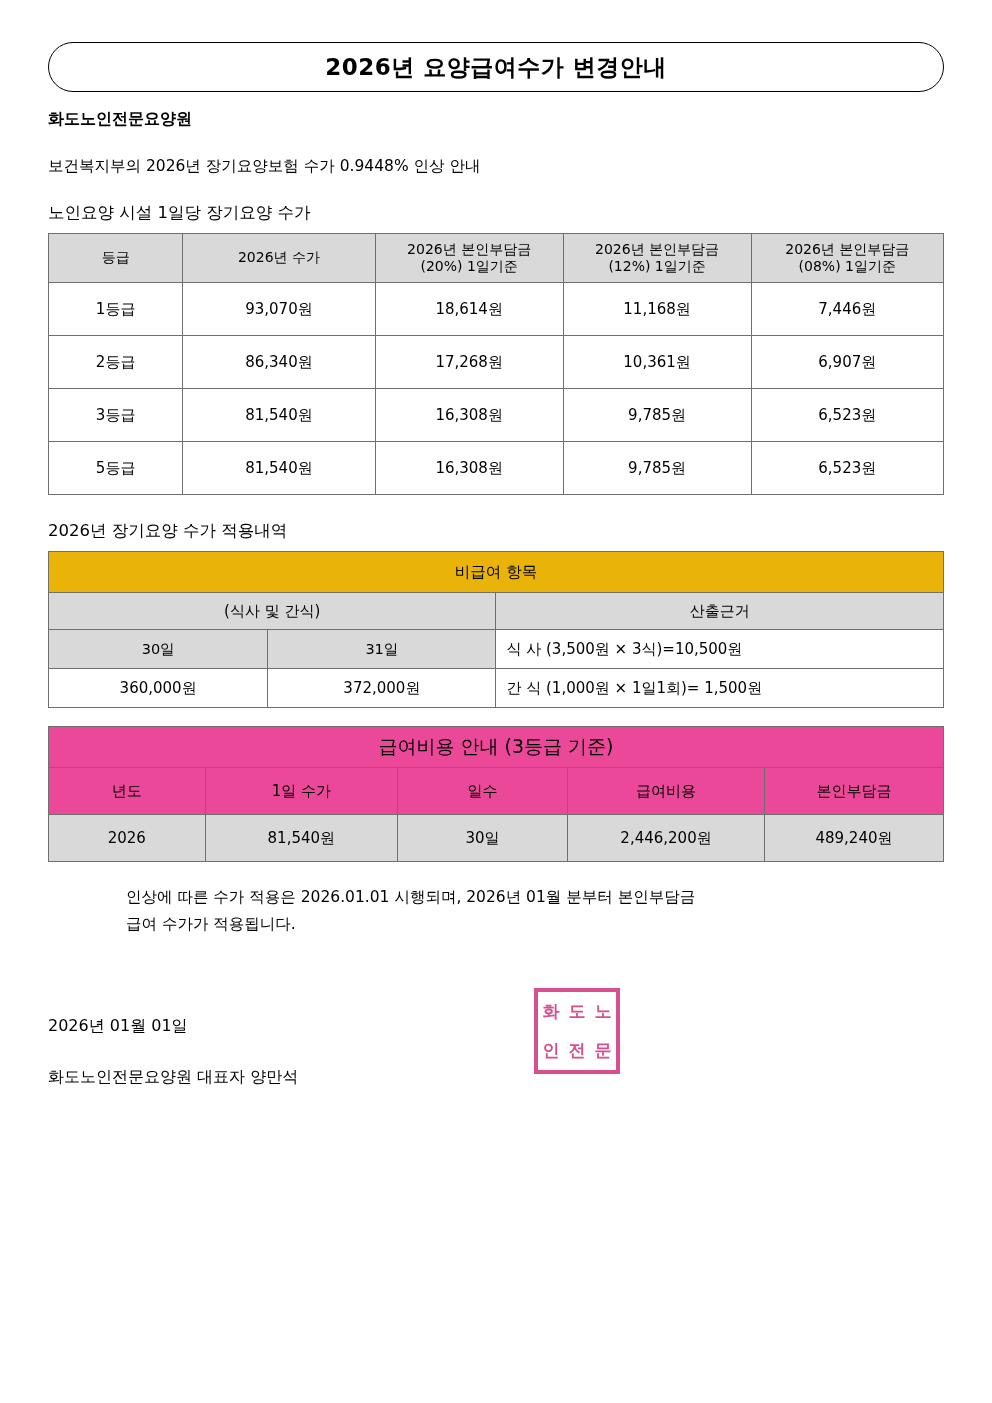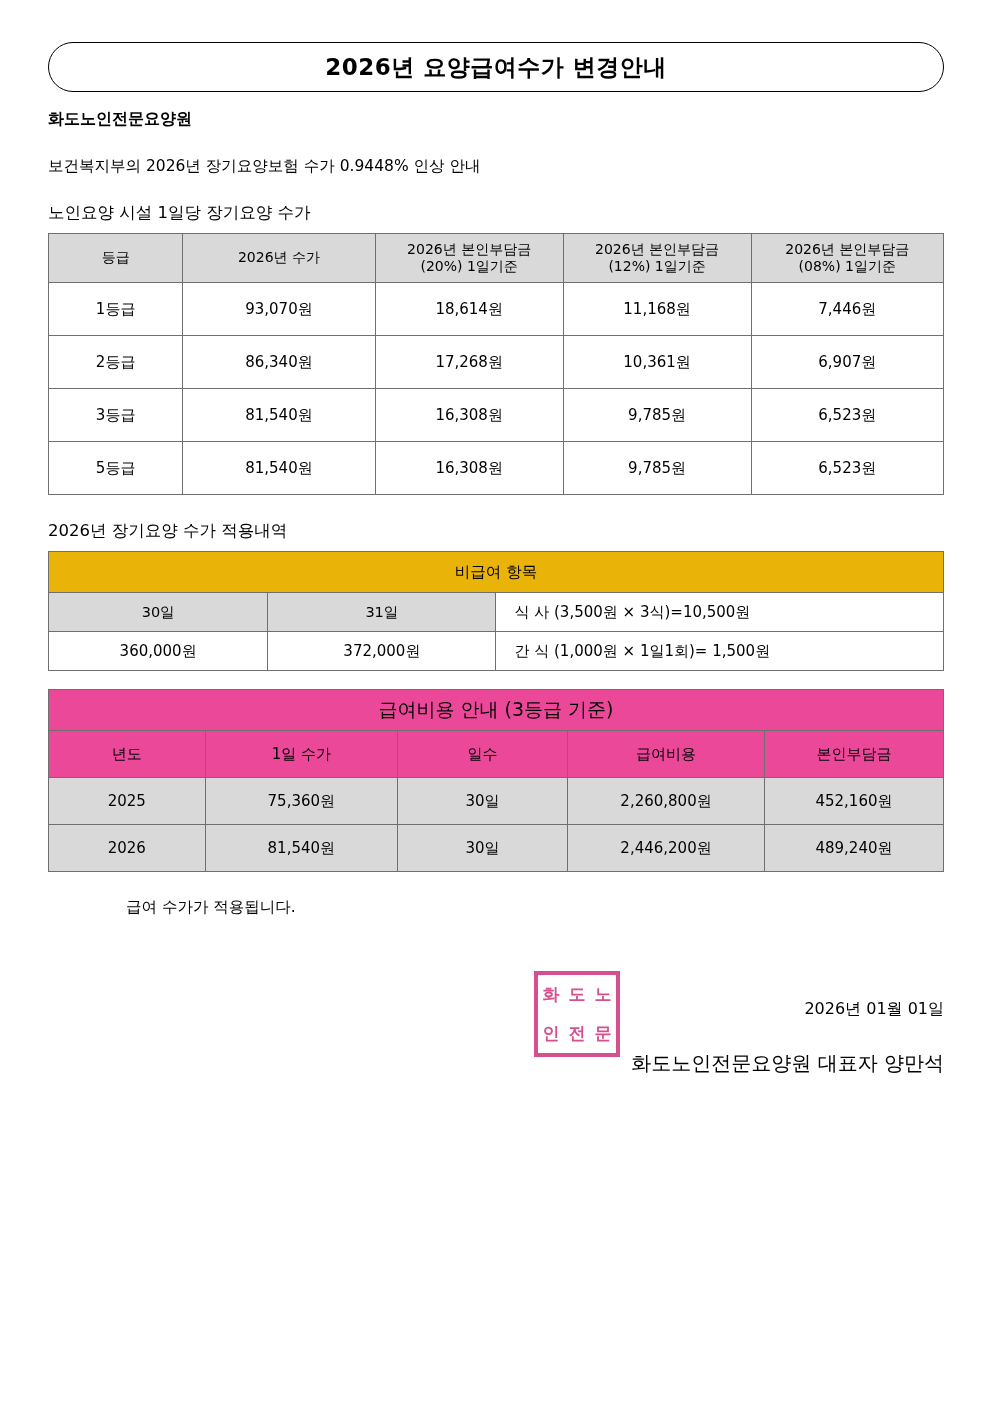--- a/index.html
+++ b/index.html
@@ -91,21 +91,21 @@
     height: 34px;
     font-size: 15px;
   }
   #noncovered-table .hdr-day {
     background: #d9d9d9;
     height: 32px;
     font-size: 14.5px;
   }
   #noncovered-table .calc-cell {
     text-align: left;
-    padding-left: 18px;
+    padding-left: 10px;
     font-size: 15px;
   }
   #noncovered-table .val-cell {
     font-size: 15px;
     height: 34px;
   }
   
   #fee-table td {
     height: 44px;
     font-size: 15px;
@@ -124,29 +124,29 @@
     background: #d9d9d9;
   }
   .note {
     margin-top: 22px;
     margin-left: 78px;
     font-size: 15.5px;
     line-height: 1.75;
   }
   .footer {
     margin-top: 78px;
-    text-align: right;
+    text-align: left;
     position: relative;
   }
   .footer-date {
     font-size: 16px;
     margin-bottom: 30px;
   }
   .footer-sign {
-    font-size: 20px;
+    font-size: 16px;
     display: inline-block;
     position: relative;
   }
   .stamp {
     position: absolute;
     width: 86px;
     height: 86px;
     left: 50%;
     margin-left: 38px;
     top: -28px;
@@ -252,20 +252,24 @@
     <colgroup>
       <col style="width:24.5%">
       <col style="width:25.5%">
       <col style="width:50%">
     </colgroup>
     <tbody>
       <tr>
         <td class="hdr-main" colspan="3">비급여 항목</td>
       </tr>
       <tr>
+        <td class="hdr-sub" colspan="2">(식사 및 간식)</td>
+        <td class="hdr-sub">산출근거</td>
+      </tr>
+      <tr>
         <td class="hdr-day">30일</td>
         <td class="hdr-day">31일</td>
         <td class="calc-cell">식 사 (3,500원 × 3식)=10,500원</td>
       </tr>
       <tr>
         <td class="val-cell">360,000원</td>
         <td class="val-cell">372,000원</td>
         <td class="calc-cell">간 식 (1,000원 × 1일1회)= 1,500원</td>
       </tr>
     </tbody>
@@ -286,37 +290,31 @@
         <td class="hdr-main" colspan="5">급여비용 안내 (3등급 기준)</td>
       </tr>
       <tr>
         <td class="hdr-col">년도</td>
         <td class="hdr-col">1일 수가</td>
         <td class="hdr-col">일수</td>
         <td class="hdr-col">급여비용</td>
         <td class="hdr-col">본인부담금</td>
       </tr>
       <tr>
-        <td class="row-cell">2025</td>
-        <td class="row-cell">75,360원</td>
-        <td class="row-cell">30일</td>
-        <td class="row-cell">2,260,800원</td>
-        <td class="row-cell">452,160원</td>
-      </tr>
-      <tr>
         <td class="row-cell">2026</td>
         <td class="row-cell">81,540원</td>
         <td class="row-cell">30일</td>
         <td class="row-cell">2,446,200원</td>
         <td class="row-cell">489,240원</td>
       </tr>
     </tbody>
   </table>
 
   <div class="note">
+    <div>인상에 따른 수가 적용은 2026.01.01 시행되며, 2026년 01월 분부터 본인부담금</div>
     <div>급여 수가가 적용됩니다.</div>
   </div>
 
   <div class="footer">
     <div class="footer-date">2026년 01월 01일</div>
     <div class="footer-sign">화도노인전문요양원    대표자 양만석</div>
     <div class="stamp">
       <div class="stamp-inner">
         <span>화</span>
         <span>도</span>

